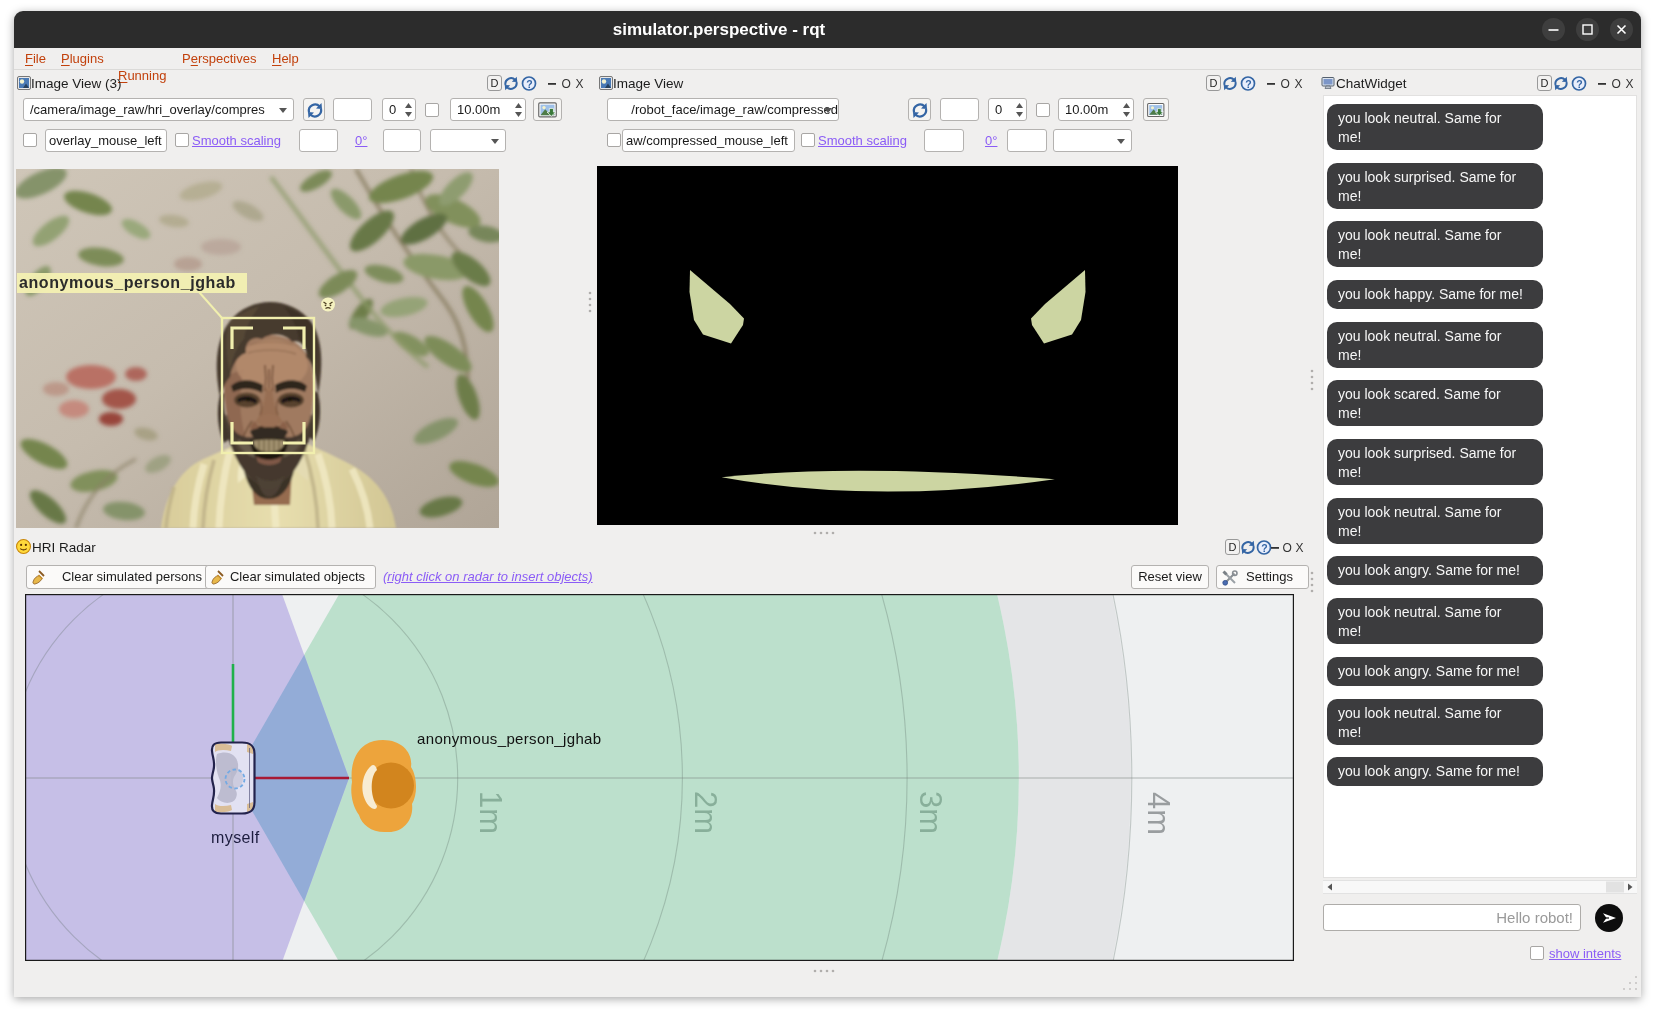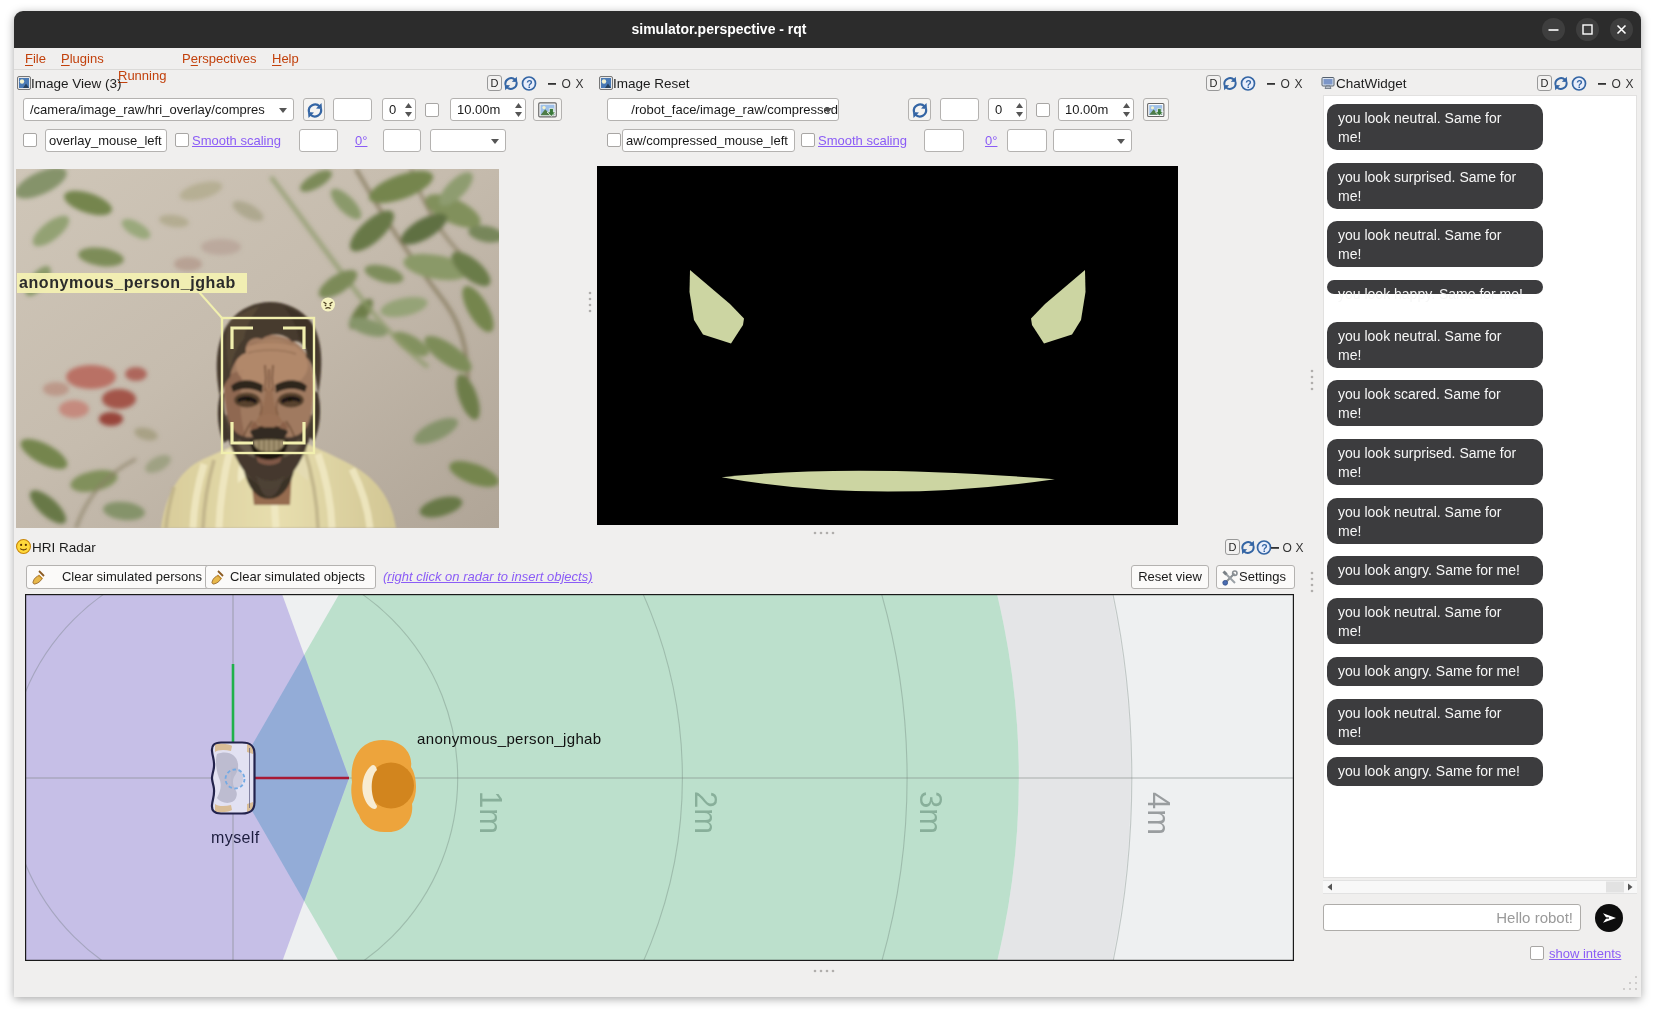--- a/index.html
+++ b/index.html
@@ -83,21 +83,21 @@
 <g id="sym-monitor">
 <rect x="1" y="1.5" width="12" height="8.5" rx="1" fill="#dce4ee" stroke="#55606e" stroke-width="1"></rect>
 <rect x="2.5" y="3" width="9" height="5.5" fill="#7c96c8"></rect>
 <path d="M5,10 L9,10 L10,12.5 L4,12.5 Z" fill="#b8bfc8" stroke="#55606e" stroke-width="0.7"></path>
 </g>
 </defs>
 </svg>
 <div id="win"></div>
 
 <div id="titlebar" style="position:absolute;left:14px;top:11px;width:1627px;height:37px;background:#2c2c2c;border-radius:9px 9px 0 0;"></div>
-<div id="title" style="position:absolute;left:0;top:11px;width:1438px;height:37px;line-height:37px;text-align:center;color:#fff;font-size:14px;font-weight:bold;border-radius:11px;">simulator.perspective - rqt</div>
+<div id="title" style="position:absolute;left:0;top:11px;width:1438px;height:37px;line-height:37px;text-align:center;color:#fff;font-size:17px;font-weight:bold;border-radius:11px;">simulator.perspective - rqt</div>
 <div class="wbtn" style="left:1542px;top:18px;">
     <svg width="23" height="23">
       <line x1="6.5" y1="12" x2="16.5" y2="12" stroke="#fff" stroke-width="1.6"></line>
     </svg>
   </div>
 <div class="wbtn" style="left:1576px;top:18px;">
     <svg width="23" height="23">
       <rect x="7" y="7" width="9" height="9" fill="none" stroke="#fff" stroke-width="1.4"></rect>
     </svg>
   </div>
@@ -324,21 +324,21 @@
 <circle cx="2.5" cy="0.8" r="0.9" fill="#4a3c20"></circle>
 <path d="M-2.5,4 Q0,2.2 2.5,4" stroke="#4a3c20" stroke-width="1.2" fill="none"></path>
 </g>
 </g>
 </svg>
 </div>
 
 <svg style="position:absolute;left:599px;top:76px;" width="14" height="14">
     <use href="#sym-imgicon"></use>
   </svg>
-<div class="phead" style="left:613px;top:76px;">Image Reset</div>
+<div class="phead" style="left:613px;top:76px;">Image View</div>
 <svg style="position:absolute;left:1206px;top:75px;" width="100" height="17">
     <use href="#sym-btnrow"></use>
   </svg>
 
 <div class="field combo" style="left:607px;top:98px;width:232px;text-align:right;">/robot_face/image_raw/compressed<span class="arrow"></span></div>
 <div class="iconbtn" style="left:908px;top:98px;width:23px;"><svg width="22" height="23">
       <use href="#sym-refreshbig"></use>
     </svg></div>
 <div class="field" style="left:940px;top:98px;width:39px;"></div>
 <div class="spin" style="left:988px;top:98px;width:39px;">0<svg style="position:absolute;right:2px;top:3px;" width="9" height="16">
@@ -395,21 +395,21 @@
 </svg>
 
 <div class="tbtn" style="left:26px;top:565px;width:198px;line-height:22px;padding-left:14px;"><svg width="15" height="15" style="position:absolute;left:4px;top:4px;">
       <use href="#sym-broom"></use>
     </svg>Clear simulated persons</div>
 <div class="tbtn" style="left:205px;top:565px;width:171px;line-height:22px;padding-left:14px;"><svg width="15" height="15" style="position:absolute;left:4px;top:4px;">
       <use href="#sym-broom"></use>
     </svg>Clear simulated objects</div>
 <div class="tlabel" style="left:383px;top:569px;font-style:italic;">(right click on radar to insert objects)</div>
 <div class="tbtn" style="left:1131px;top:565px;width:78px;line-height:22px;">Reset view</div>
-<div class="tbtn" style="left:1216px;top:565px;width:79px;line-height:22px;padding-left:14px;"><svg width="16" height="16" style="position:absolute;left:5px;top:4px;">
+<div class="tbtn" style="left:1216px;top:565px;width:93px;line-height:22px;padding-left:14px;"><svg width="16" height="16" style="position:absolute;left:5px;top:4px;">
       <use href="#sym-tools"></use>
     </svg>Settings</div>
 
 <div id="radar" style="position:absolute;left:25px;top:594px;width:1269px;height:367px;">
 <svg width="1269" height="367" viewBox="0 0 1269 367">
 <defs>
 <clipPath id="rc">
           <rect x="0" y="0" width="1269" height="367"></rect>
         </clipPath>
 </defs>
@@ -476,21 +476,21 @@
 <div class="phead" style="left:1336px;top:76px;">ChatWidget</div>
 <svg style="position:absolute;left:1537px;top:75px;" width="100" height="17">
     <use href="#sym-btnrow"></use>
   </svg>
 
 <div id="chatarea" style="position:absolute;left:1323px;top:95px;width:314px;height:783px;background:#ffffff;border:1px solid #e2e1e0;"></div>
 
 <div class="bubble" style="top:104px;height:46px;">you look neutral. Same for<br>me!</div>
 <div class="bubble" style="top:163px;height:46px;">you look surprised. Same for<br>me!</div>
 <div class="bubble" style="top:221px;height:46px;">you look neutral. Same for<br>me!</div>
-<div class="bubble" style="top:280px;height:14px;">you look happy. Same for me!</div>
+<div class="bubble" style="top:280px;height:29px;">you look happy. Same for me!</div>
 <div class="bubble" style="top:322px;height:46px;">you look neutral. Same for<br>me!</div>
 <div class="bubble" style="top:380px;height:46px;">you look scared. Same for<br>me!</div>
 <div class="bubble" style="top:439px;height:46px;">you look surprised. Same for<br>me!</div>
 <div class="bubble" style="top:498px;height:46px;">you look neutral. Same for<br>me!</div>
 <div class="bubble" style="top:556px;height:29px;">you look angry. Same for me!</div>
 <div class="bubble" style="top:598px;height:46px;">you look neutral. Same for<br>me!</div>
 <div class="bubble" style="top:657px;height:29px;">you look angry. Same for me!</div>
 <div class="bubble" style="top:699px;height:46px;">you look neutral. Same for<br>me!</div>
 <div class="bubble" style="top:757px;height:29px;">you look angry. Same for me!</div>
 

